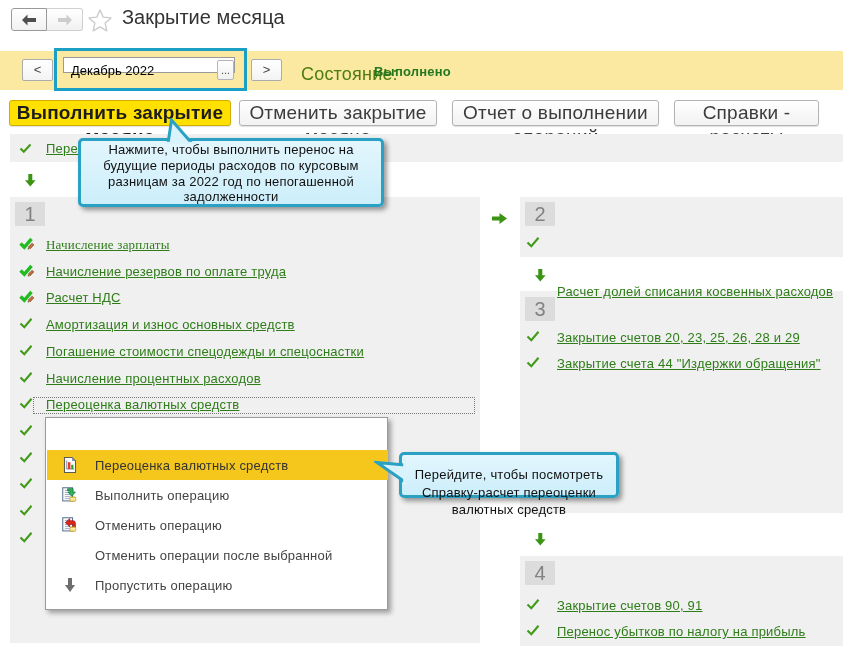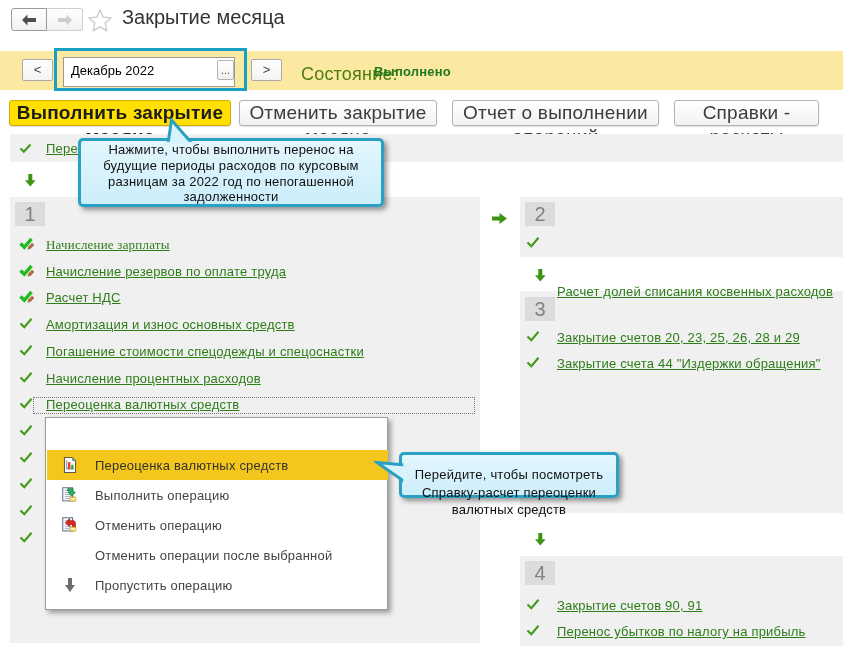--- a/index.html
+++ b/index.html
@@ -10,21 +10,21 @@
   
   .navbtn { width:36px; height:23px; background:linear-gradient(#ffffff,#f1f1f1); display:flex; align-items:center; justify-content:center; }
   .nb-back { left:11px; top:8px; border:1px solid #9a9a9a; border-radius:3px 0 0 3px; z-index:2; }
   .nb-fwd  { left:47px; top:8px; border:1px solid #cfcfcf; border-left:none; border-radius:0 3px 3px 0; }
   .title { left:122px; top:6px; font-size:20px; color:#333; }
 
   
   .ybar { left:0; top:51px; width:843px; height:39px; background:#fbe9a2; }
   .smallbtn { background:linear-gradient(#ffffff,#f3f3f3); border:1px solid #ababab; border-radius:2px; color:#444; font-size:13px; text-align:center; }
   .tealframe { left:54px; top:48px; width:193px; height:43px; border:3px solid #1b9fc4; }
-  .perinput { left:63px; top:57px; width:172px; height:30px; background:#fff; border:1px solid #9a9a9a; font-size:13px; color:#000; }
+  .perinput { left:63px; top:57px; width:172px; height:16px; background:#fff; border:1px solid #9a9a9a; font-size:13px; color:#000; }
   .perinput .ptxt { position:absolute; left:7px; top:5px; }
   .dots { position:absolute; left:153px; top:2px; height:20px; width:17px; background:linear-gradient(#ffffff,#f0f0f0); border:1px solid #b5b5b5; border-radius:2px; color:#555; font-size:11px; text-align:center; line-height:18px; }
   .lbl-state { letter-spacing:0.2px; left:301px; top:64px; font-size:18px; color:#4d7c0f; }
   .lbl-done { letter-spacing:0.2px; left:374px; top:64px; font-size:13px; font-weight:bold; color:#217821; }
 
   
   .cmdbtn { letter-spacing:0.2px; top:100px; height:26px; border:1px solid #b3b3b3; border-radius:3px; background:linear-gradient(#ffffff,#f2f2f2); font-size:19px; color:#3c3c3c; text-align:center; line-height:24px; box-shadow:0 1px 1px rgba(0,0,0,0.12); }
   .cbtn1 { left:9px; width:222px; background:#ffe000; border:1px solid #cfae00; font-weight:bold; color:#1c1c1c; }
 
   

